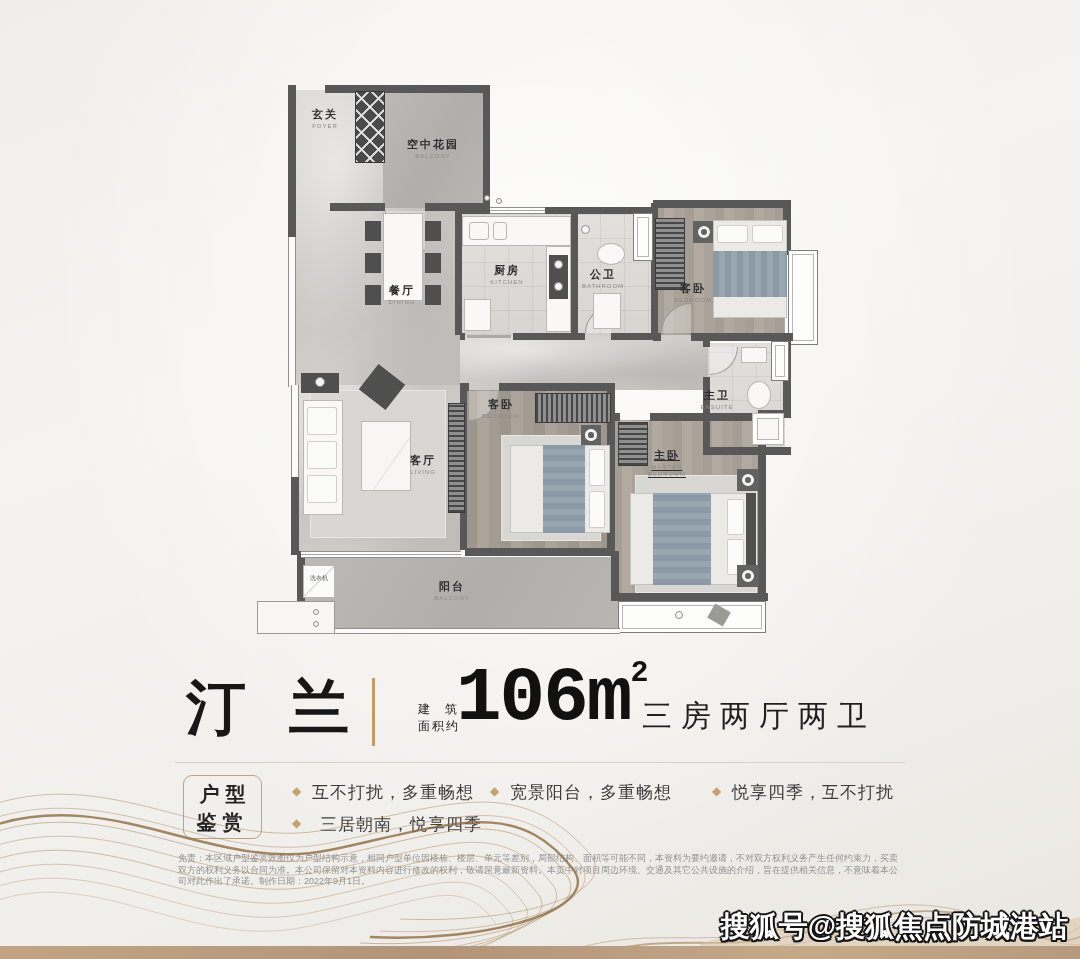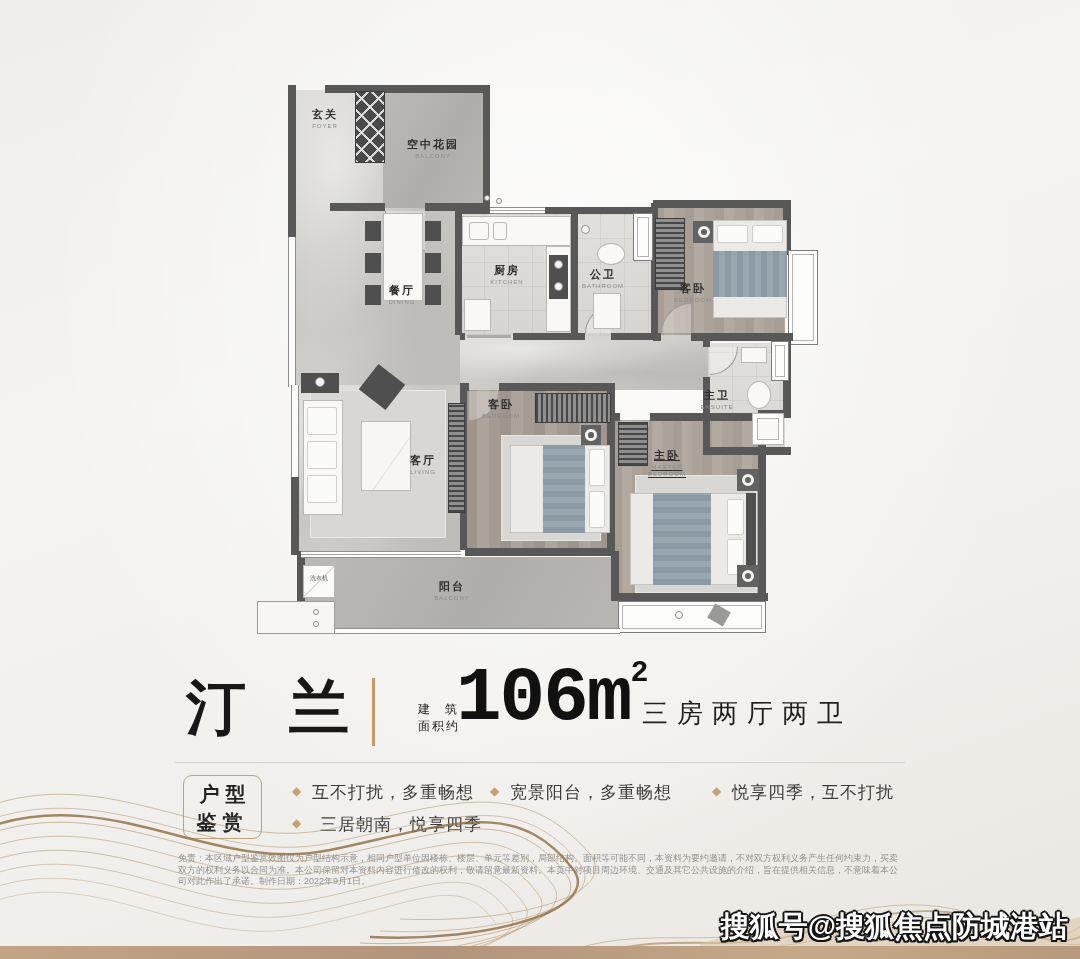--- a/index.html
+++ b/index.html
@@ -56,21 +56,21 @@
   .circ{border:1px solid #8d8d8d;border-radius:50%;background:#f6f5f3;}
   
   .title-cn{position:absolute;left:186px;top:668px;font-family:"Liberation Serif","DejaVu Serif",serif;
       font-size:60px;font-weight:600;letter-spacing:14px;color:#171717;}
   .title-div{position:absolute;left:372px;top:678px;width:3px;height:68px;background:#c49a67;}
   .area-label{position:absolute;left:418px;top:701px;color:#1d1d1d;font-size:12px;line-height:17px;}
   .area-label .l1{letter-spacing:15px;display:block;}
   .area-label .l2{letter-spacing:2px;display:block;}
   .area-num{position:absolute;left:456px;top:656px;color:#111;font-weight:700;font-size:76px;letter-spacing:-2px;font-family:Liberation Mono, monospace;}
   .area-num sup{font-size:30px;vertical-align:38px;letter-spacing:0;}
-  .layout-txt{position:absolute;left:642px;top:696px;font-size:26px;letter-spacing:9px;color:#1f1f1f;}
+  .layout-txt{position:absolute;left:642px;top:696px;font-size:30px;letter-spacing:9px;color:#1f1f1f;}
   .hr{position:absolute;left:175px;top:762px;width:730px;height:1px;background:#d5d2cd;}
   .badge{position:absolute;left:183px;top:775px;width:79px;height:64px;border:1px solid #bfa37c;
       border-radius:9px;color:#222;font-family:"Liberation Serif","DejaVu Serif",serif;font-weight:bold;
       font-size:20px;text-align:center;line-height:28px;padding-top:4px;box-sizing:border-box;letter-spacing:6px;text-indent:6px;}
   .feat{position:absolute;font-size:17px;color:#3c3c3c;letter-spacing:1px;}
   .diam{position:absolute;font-size:12px;color:#c6a272;}
   .disclaimer{position:absolute;left:178px;top:853px;width:727px;font-size:9px;line-height:11.5px;color:#919191;}
   .watermark{position:absolute;right:12px;bottom:12px;font-size:29px;font-weight:bold;color:#fff;letter-spacing:0px;
       text-shadow:2px 0 #151515,-2px 0 #151515,0 2px #151515,0 -2px #151515,
       1.5px 1.5px #151515,-1.5px -1.5px #151515,1.5px -1.5px #151515,-1.5px 1.5px #151515;}

